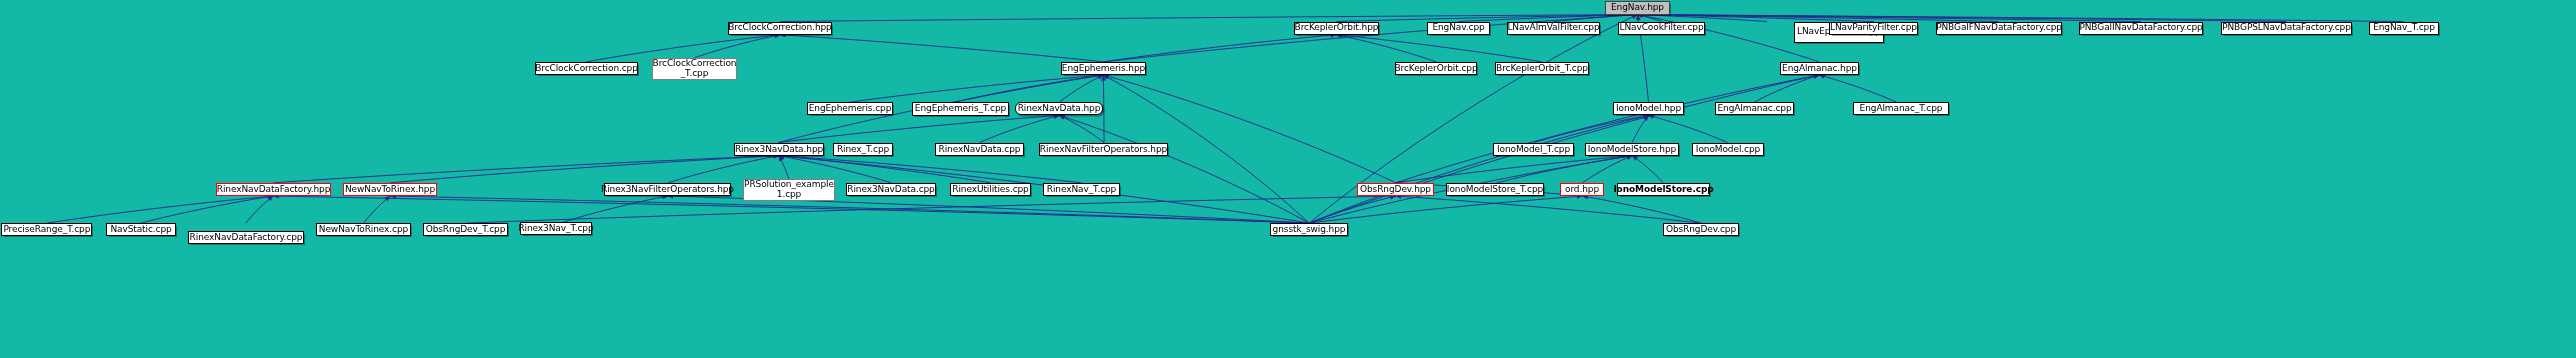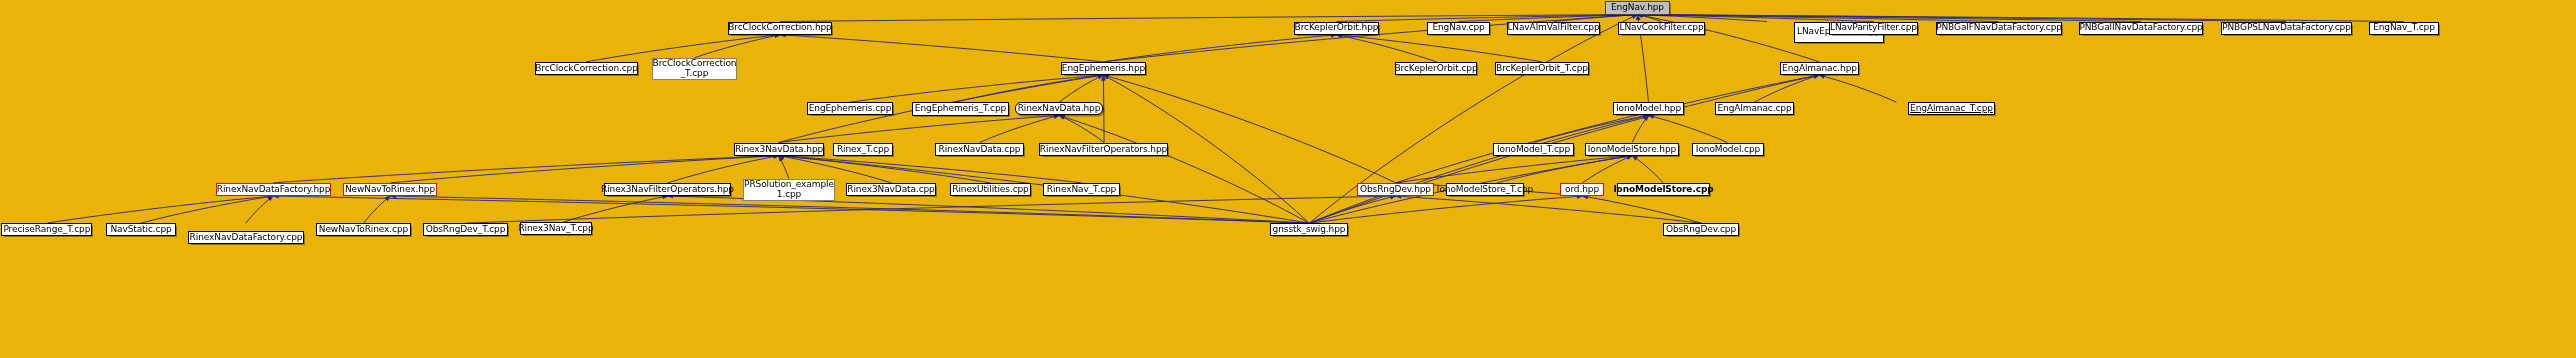--- a/index.html
+++ b/index.html
@@ -4,21 +4,21 @@
 <style>
   html, body {
     margin: 0;
     padding: 0;
     background: #ffffff;
   }
   #graph {
     position: relative;
     width: 2576px;
     height: 358px;
-    background: #eab308;
+    background: #14b8a6;
     font-family: "DejaVu Sans", "Liberation Sans", sans-serif;
     overflow: hidden;
   }
   #edges {
     position: absolute;
     left: 0; top: 0;
     width: 2576px;
     height: 358px;
     pointer-events: none;
   }
@@ -149,39 +149,39 @@
       <div class="node plain" style="left: 652px; top: 58px; width: 85px; height: 22px;">BrcClockCorrection
 _T.cpp</div>
       <div class="node shadow" style="left: 1061px; top: 62px; width: 85px; height: 13.2px;">EngEphemeris.hpp</div>
       <div class="node shadow" style="left: 1395px; top: 62px; width: 82px; height: 13.2px;">BrcKeplerOrbit.cpp</div>
       <div class="node shadow" style="left: 1495px; top: 62px; width: 94px; height: 13.2px;">BrcKeplerOrbit_T.cpp</div>
       <div class="node shadow" style="left: 1780px; top: 62px; width: 79px; height: 13.2px;">EngAlmanac.hpp</div>
       <div class="node shadow" style="left: 807px; top: 102px; width: 86px; height: 13.2px;">EngEphemeris.cpp</div>
       <div class="node shadow" style="left: 906px; top: 102px; width: 97px; height: 14px; margin-left: 6px;">EngEphemeris_T.cpp</div>
       <div class="node shadow" style="left: 1015px; top: 102px; width: 88px; height: 13.2px; border-radius: 6px;">RinexNavData.hpp</div>
       <div class="node shadow" style="left: 1715px; top: 102px; width: 79px; height: 13.2px;">EngAlmanac.cpp</div>
-      <div class="node shadow" style="left: 1908px; top: 102px; width: 87px; height: 13.2px; text-decoration: underline;">EngAlmanac_T.cpp</div>
+      <div class="node shadow" style="left: 1853px; top: 102px; width: 96px; height: 13.2px;">EngAlmanac_T.cpp</div>
       <div class="node shadow" style="left: 1613px; top: 102px; width: 71px; height: 13.2px;">IonoModel.hpp</div>
       <div class="node shadow" style="left: 734px; top: 143px; width: 90px; height: 13.2px;">Rinex3NavData.hpp</div>
       <div class="node shadow" style="left: 833px; top: 143px; width: 60px; height: 13.2px;">Rinex_T.cpp</div>
       <div class="node shadow" style="left: 935px; top: 143px; width: 89px; height: 13.2px;">RinexNavData.cpp</div>
       <div class="node shadow" style="left: 1039px; top: 143px; width: 129px; height: 13.2px;">RinexNavFilterOperators.hpp</div>
       <div class="node shadow" style="left: 1493px; top: 143px; width: 81px; height: 13.2px;">IonoModel_T.cpp</div>
       <div class="node shadow" style="left: 1585px; top: 143px; width: 94px; height: 13.2px;">IonoModelStore.hpp</div>
       <div class="node shadow" style="left: 1692px; top: 143px; width: 72px; height: 13.2px;">IonoModel.cpp</div>
       <div class="node red" style="left: 216px; top: 183px; width: 115px; height: 13.2px;">RinexNavDataFactory.hpp</div>
       <div class="node red" style="left: 343px; top: 183px; width: 94px; height: 13.2px;">NewNavToRinex.hpp</div>
       <div class="node shadow" style="left: 604px; top: 183px; width: 127px; height: 13.2px;">Rinex3NavFilterOperators.hpp</div>
       <div class="node plain" style="left: 743px; top: 179px; width: 92px; height: 22px;">PRSolution_example
 1.cpp</div>
       <div class="node shadow" style="left: 846px; top: 183px; width: 90px; height: 13.2px;">Rinex3NavData.cpp</div>
       <div class="node shadow" style="left: 950px; top: 183px; width: 81px; height: 13.2px;">RinexUtilities.cpp</div>
       <div class="node shadow" style="left: 1043px; top: 183px; width: 77px; height: 13.2px;">RinexNav_T.cpp</div>
       <div class="node red" style="left: 1357px; top: 183px; width: 77px; height: 13.2px;">ObsRngDev.hpp</div>
-      <div class="node shadow" style="left: 1446px; top: 183px; width: 78px; height: 13.2px;">IonoModelStore_T.cpp</div>
+      <div class="node shadow" style="left: 1446px; top: 183px; width: 98px; height: 13.2px;">IonoModelStore_T.cpp</div>
       <div class="node red" style="left: 1560px; top: 183px; width: 44px; height: 13.2px;">ord.hpp</div>
       <div class="node shadow" style="left: 1617px; top: 183px; width: 93px; height: 13.2px; font-weight: bold;">IonoModelStore.cpp</div>
       <div class="node shadow" style="left: 1.4px; top: 223px; width: 91px; height: 13.2px;">PreciseRange_T.cpp</div>
       <div class="node shadow" style="left: 106px; top: 223px; width: 70px; height: 13.2px;">NavStatic.cpp</div>
       <div class="node shadow" style="left: 188px; top: 223px; width: 116px; height: 13.2px; margin-top: 8px;">RinexNavDataFactory.cpp</div>
       <div class="node shadow" style="left: 316px; top: 223px; width: 95px; height: 13.2px;">NewNavToRinex.cpp</div>
       <div class="node shadow" style="left: 423px; top: 223px; width: 85px; height: 13.2px;">ObsRngDev_T.cpp</div>
       <div class="node shadow" style="left: 520px; top: 222px; width: 72px; height: 13.2px;">Rinex3Nav_T.cpp</div>
       <div class="node shadow" style="left: 1270px; top: 223px; width: 78px; height: 13.2px;">gnsstk_swig.hpp</div>
       <div class="node shadow" style="left: 1663px; top: 223px; width: 76px; height: 13.2px;">ObsRngDev.cpp</div>

